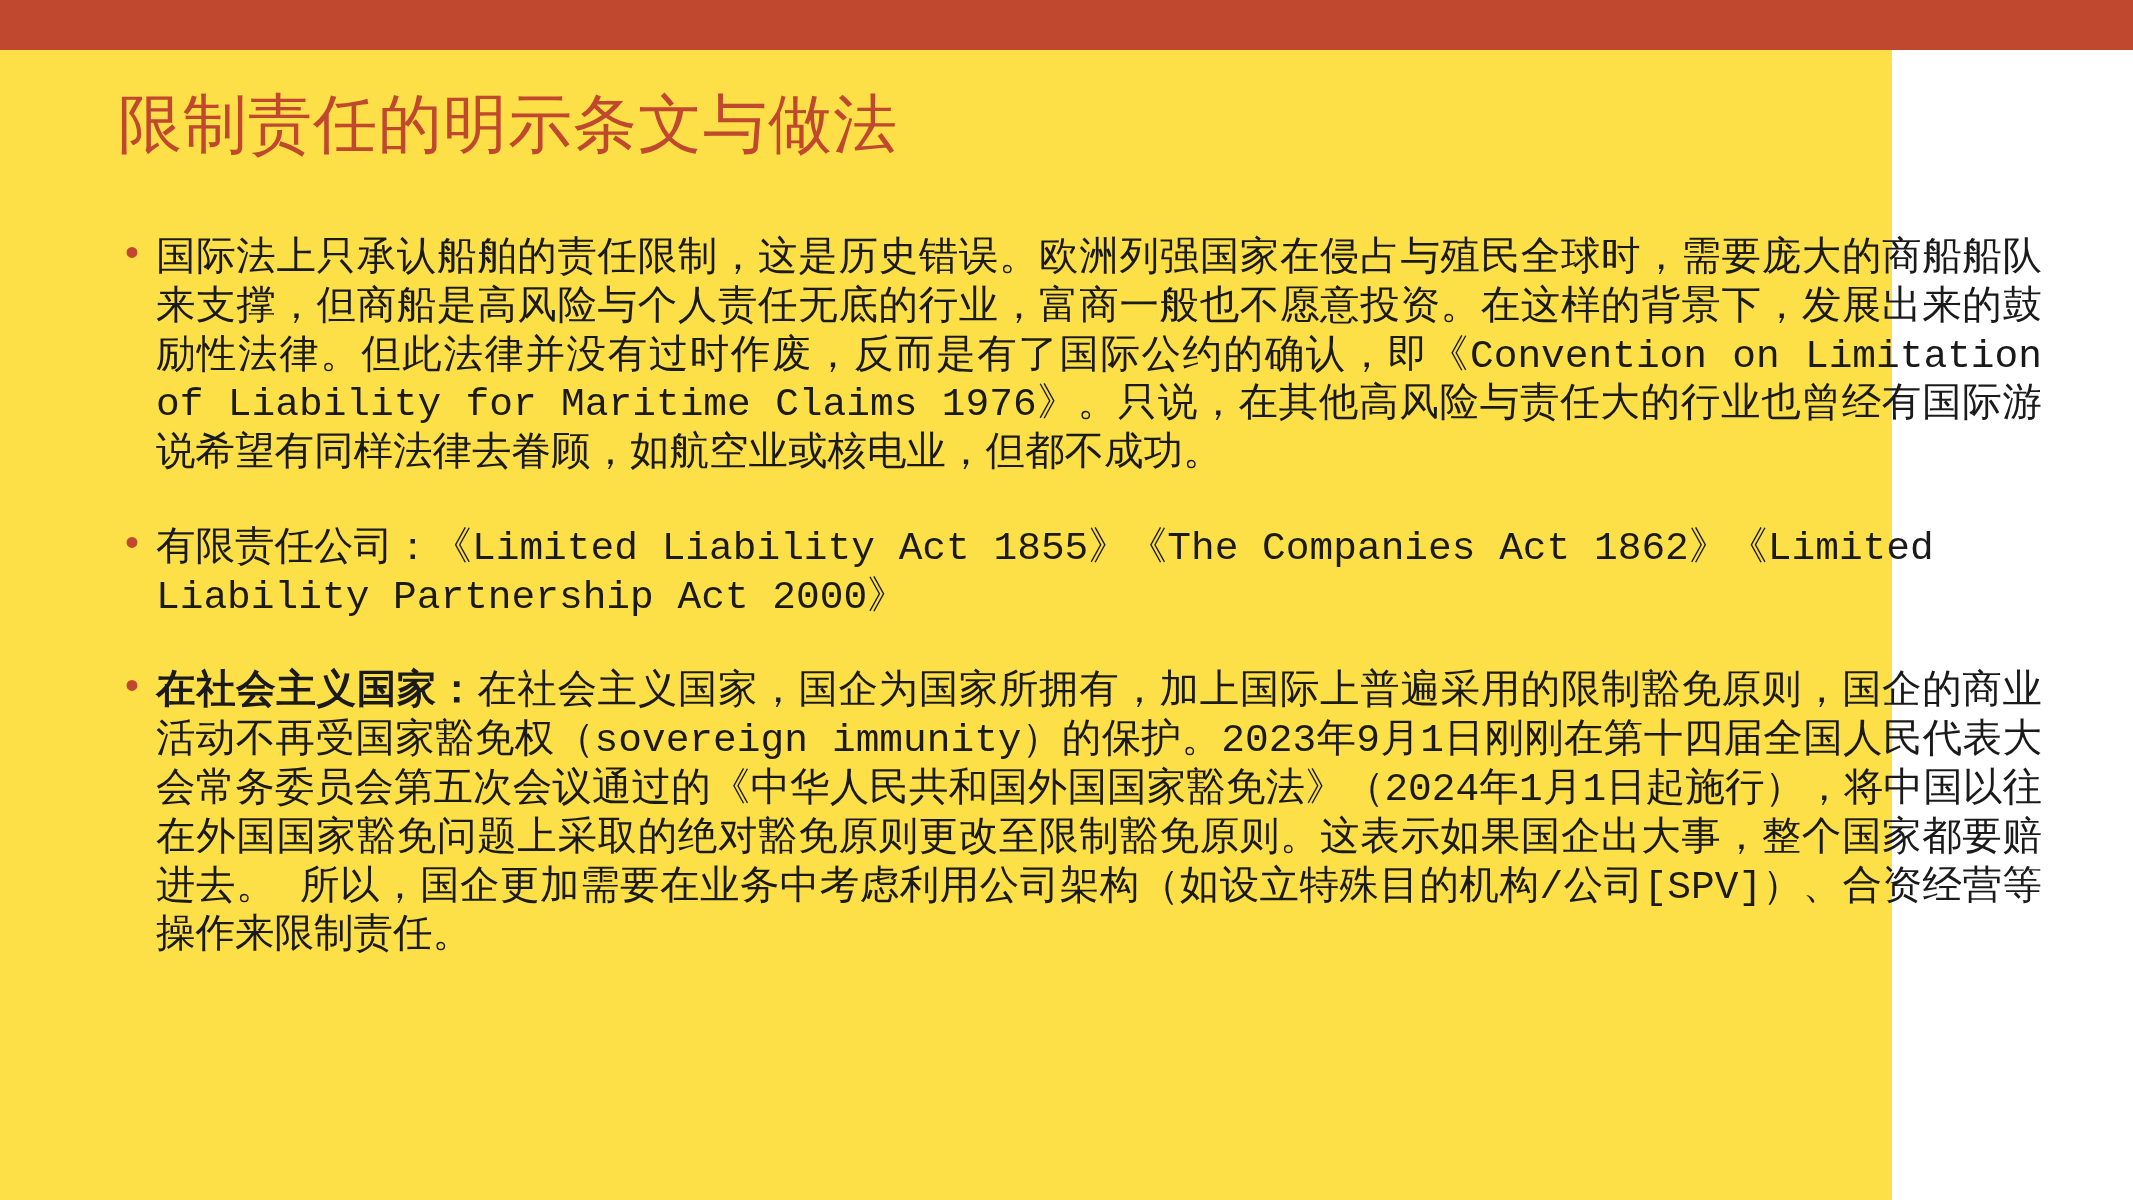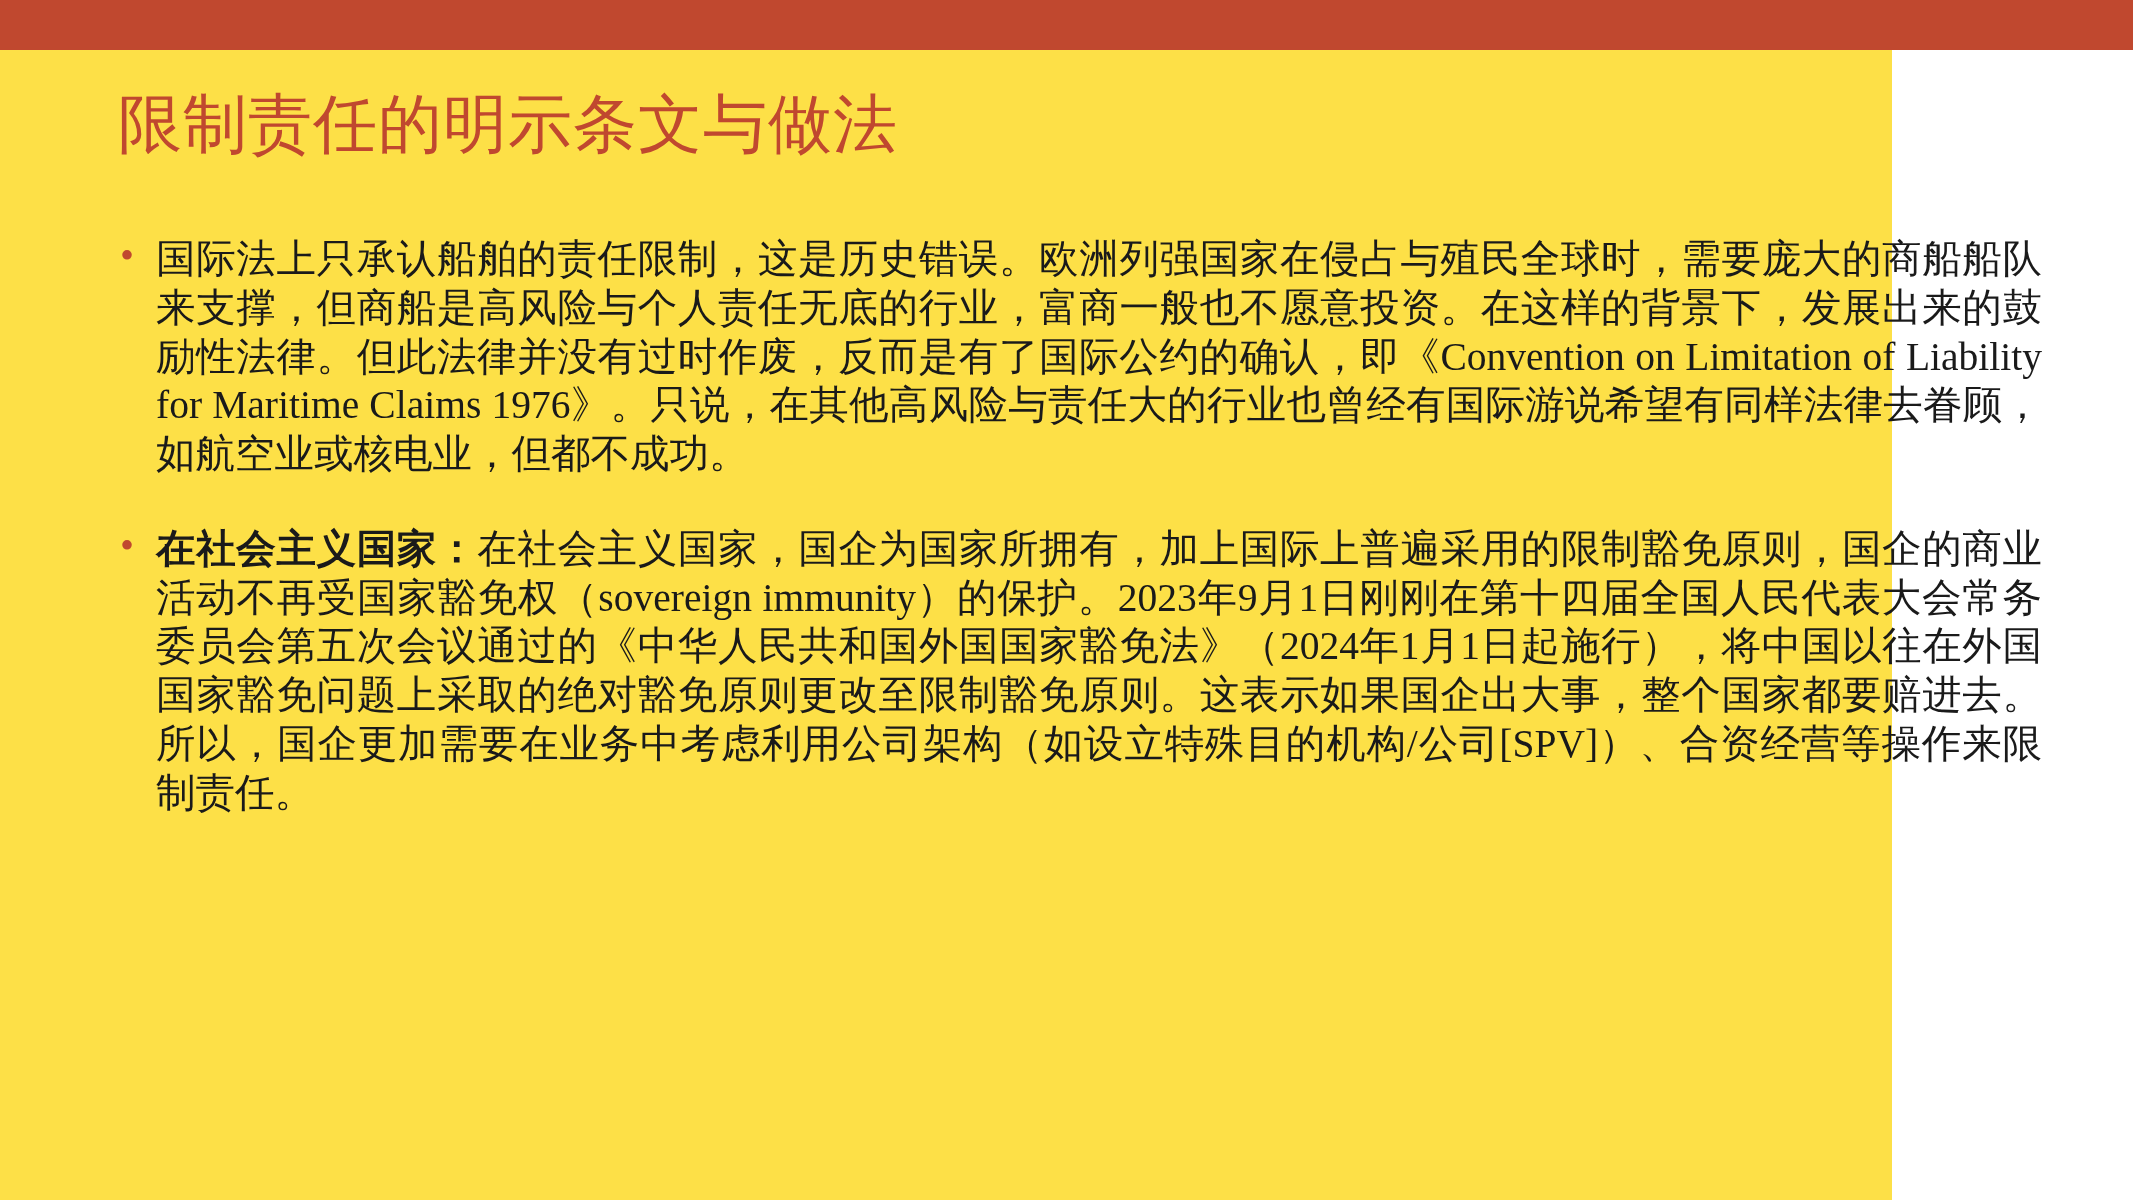--- a/index.html
+++ b/index.html
@@ -46,21 +46,21 @@
     top: 235px;
     left: 112px;
     width: 1930px;
   }
   .bullet {
     position: relative;
     display: block;
     padding-left: 44px;
     margin: 0 0 46px 0;
     color: #1A1A1A;
-    font-family: Liberation Serif, serif;
+    font-family: Liberation Mono, monospace;
     font-size: 39.5px;
     line-height: 1.235;
     text-align: justify;
     text-justify: inter-character;
     word-break: break-word;
   }
   .bullet:last-child {
     margin-bottom: 0;
   }
   .bullet::before {
@@ -85,17 +85,18 @@
 <div class="slide">
 
   <div class="top-bar"></div>
 
   <div class="slide-title">限制责任的明示条文与做法</div>
 
   <div class="content">
 
     <p class="bullet bullet-1"><span>国际法上只承认船舶的责任限制，这是历史错误。欧洲列强国家在侵占与殖民全球时，需要庞大的商船船队来支撑，但商船是高风险与个人责任无底的行业，富商一般也不愿意投资。在这样的背景下，发展出来的鼓励性法律。但此法律并没有过时作废，反而是有了国际公约的确认，即《Convention on Limitation of Liability for Maritime Claims 1976》。只说，在其他高风险与责任大的行业也曾经有国际游说希望有同样法律去眷顾，如航空业或核电业，但都不成功。</span></p>
 
+    <p class="bullet bullet-2"><span>有限责任公司：《Limited Liability Act 1855》《The Companies Act 1862》《Limited Liability Partnership Act 2000》</span></p>
 
     <p class="bullet bullet-3"><span class="lead">在社会主义国家：</span><span>在社会主义国家，国企为国家所拥有，加上国际上普遍采用的限制豁免原则，国企的商业活动不再受国家豁免权（sovereign immunity）的保护。2023年9月1日刚刚在第十四届全国人民代表大会常务委员会第五次会议通过的《中华人民共和国外国国家豁免法》（2024年1月1日起施行），将中国以往在外国国家豁免问题上采取的绝对豁免原则更改至限制豁免原则。这表示如果国企出大事，整个国家都要赔进去。 所以，国企更加需要在业务中考虑利用公司架构（如设立特殊目的机构/公司[SPV]）、合资经营等操作来限制责任。</span></p>
 
   </div>
 </div>
 
 </body></html>

